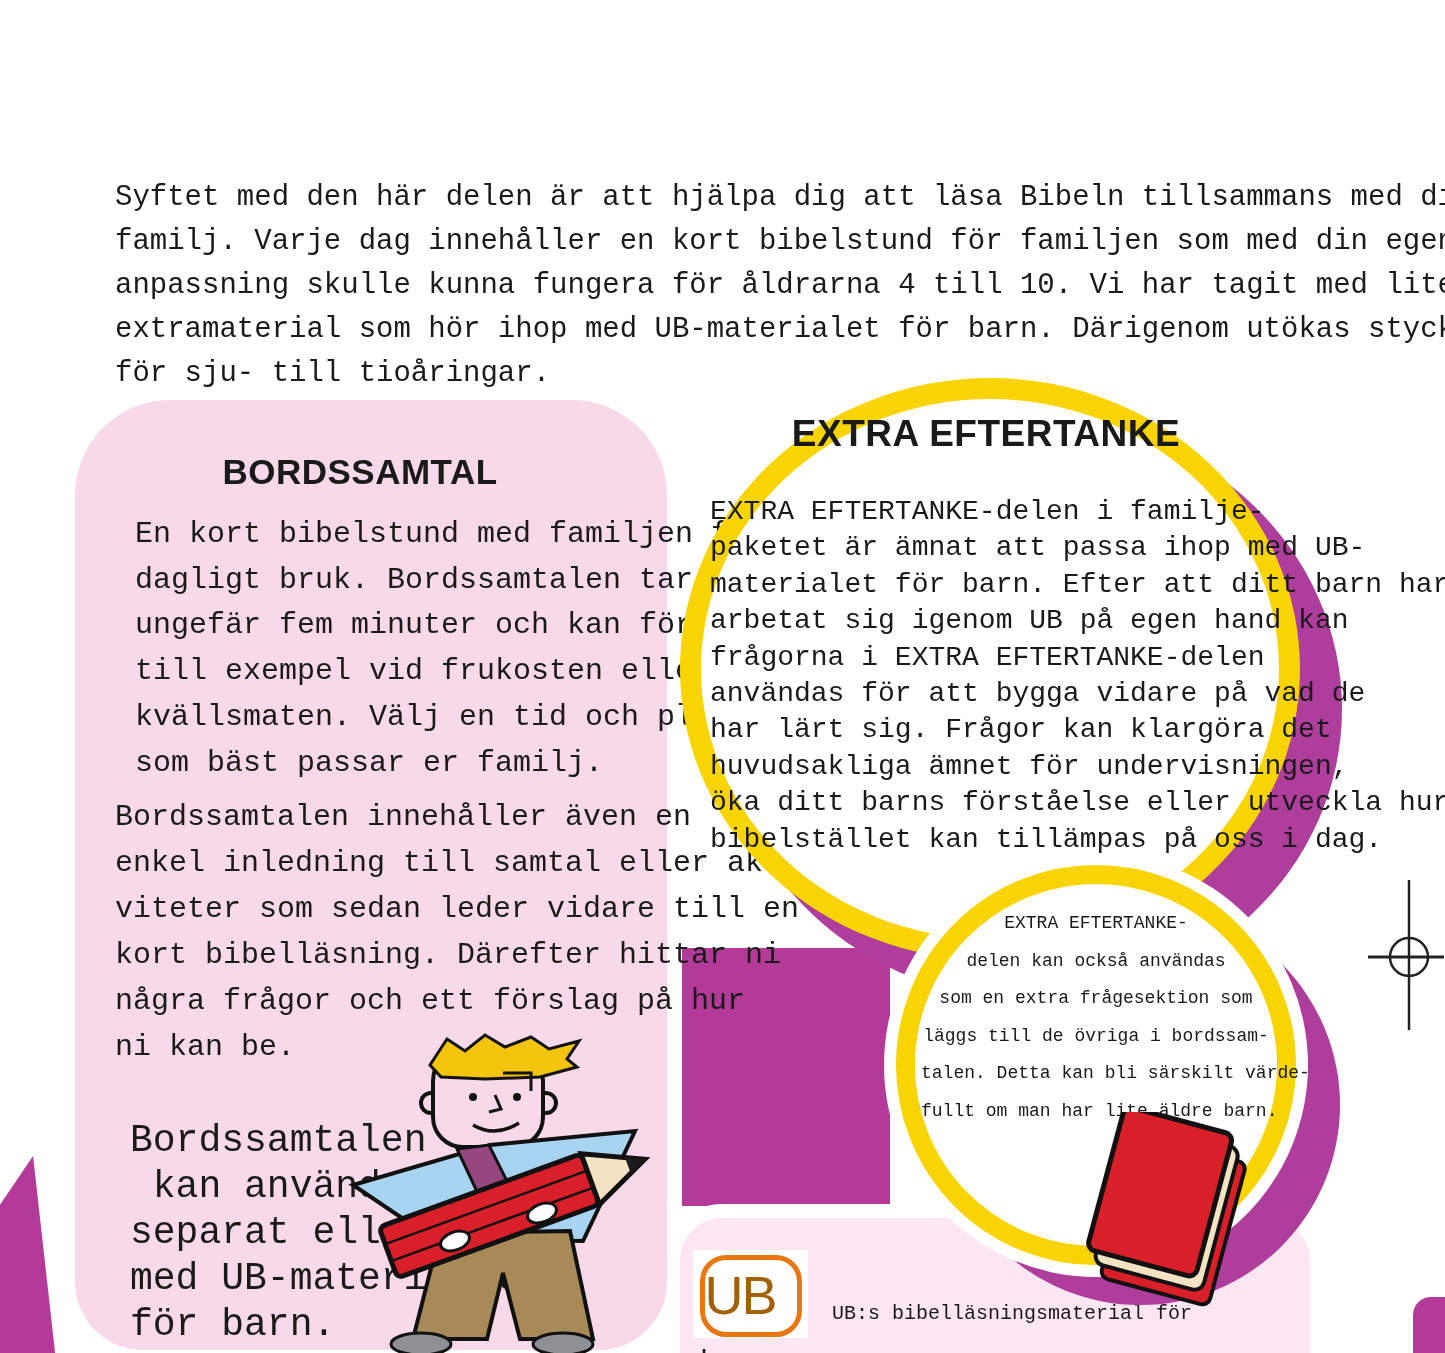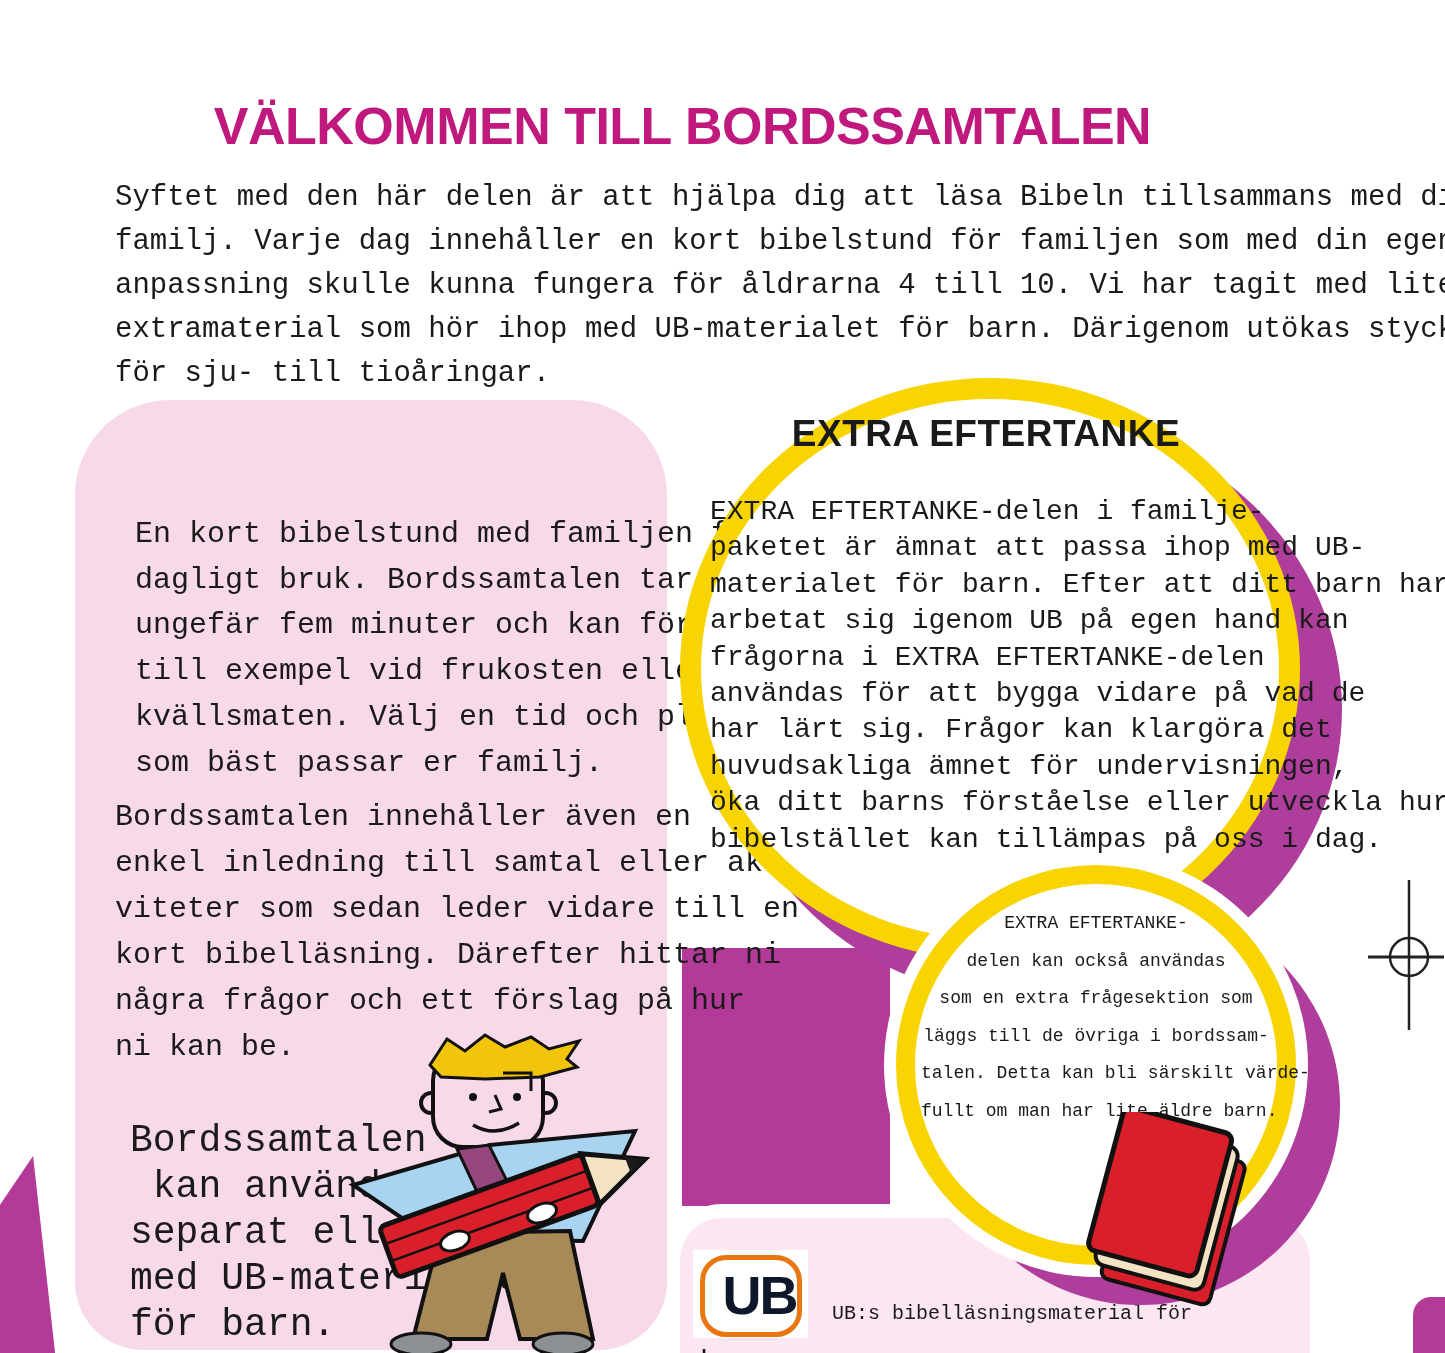--- a/index.html
+++ b/index.html
@@ -8,28 +8,27 @@
   .abs{position:absolute;}
   .pre{white-space:pre;font-family:Liberation Mono, monospace;}
   .title{font-size:52px;font-weight:bold;letter-spacing:-0.5px;color:#C0197D;text-align:center;}
   .boxhead{font-size:35px;font-weight:bold;letter-spacing:0.5px;text-align:center;}
   .pinkbox{background:#F8D9E9;border-radius:95px 95px 68px 68px;}
   .pinkbox-light{background:#FCE6F2;border-radius:42px 42px 0 0;box-shadow:0 0 0 14px #ffffff;}
   .purple{background:#AF3D9C;border-radius:50%;}
   .circle-white{background:#ffffff;border:21px solid #F8D502;border-radius:50%;box-sizing:border-box;}
   .circle-white-sm{background:#ffffff;border:19px solid #F8D502;border-radius:50%;box-sizing:border-box;box-shadow:0 0 0 12px #ffffff;}
   .ctext{text-align:center;}
-  .ub-logo{border:5px solid #E87611;border-radius:26px;color:#0f172a;font-weight:bold;font-size:54px;letter-spacing:-2px;text-align:right;line-height:70px;background:#fff;}
+  .ub-logo{border:5px solid #E87611;border-radius:26px;color:#a16207;font-weight:normal;font-size:54px;letter-spacing:-2px;text-align:left;line-height:70px;background:#fff;}
 </style>
 </head>
 <body>
 
 <div id="page">
 
-  <div class="abs title" style="left:60px;top:96px;width:1245px;">VÄLKOMMEN TILL BORDSSAMTALEN</div>
 
   <div class="abs pre" style="left:115px;top:176px;font-size:29px;line-height:44px;">Syftet med den här delen är att hjälpa dig att läsa Bibeln tillsammans med din
 familj. Varje dag innehåller en kort bibelstund för familjen som med din egen
 anpassning skulle kunna fungera för åldrarna 4 till 10. Vi har tagit med lite
 extramaterial som hör ihop med UB-materialet för barn. Därigenom utökas stycket
 för sju- till tioåringar.</div>
 
   <div class="abs" style="left:0;top:1150px;width:58px;height:203px;background:#B43A9A;clip-path:polygon(57% 3%,95% 100%,0 100%,0 27%);"></div>
 
   <div class="abs" style="left:682px;top:948px;width:208px;height:258px;background:#B43A9A;"></div>
@@ -38,20 +37,21 @@
 
   <div class="abs pinkbox-light" style="left:680px;top:1218px;width:630px;height:140px;"></div>
 
   <div class="abs" style="left:693px;top:1250px;width:115px;height:88px;background:#fff;">
     <div class="ub-logo" style="margin:5px auto 0 auto;width:92px;height:72px;">UB</div>
   </div>
   <div class="abs pre" style="left:832px;top:1302px;font-size:20px;">UB:s bibelläsningsmaterial för</div>
   <div class="abs pre" style="left:700px;top:1346px;font-size:30px;">barn</div>
 
   <div class="abs pinkbox" style="left:75px;top:400px;width:592px;height:950px;"></div>
+  <div class="abs boxhead" style="left:85px;top:452px;width:550px;">BORDSSAMTAL</div>
   <div class="abs pre" style="left:115px;top:512px;font-size:30px;line-height:45.7px;margin-left:20px;">En kort bibelstund med familjen för
 dagligt bruk. Bordssamtalen tar
 ungefär fem minuter och kan föras
 till exempel vid frukosten eller efter
 kvällsmaten. Välj en tid och plats
 som bäst passar er familj.</div>
   <div class="abs pre" style="left:115px;top:794px;font-size:30px;line-height:46px;">Bordssamtalen innehåller även en
 enkel inledning till samtal eller akti-
 viteter som sedan leder vidare till en
 kort bibelläsning. Därefter hittar ni

